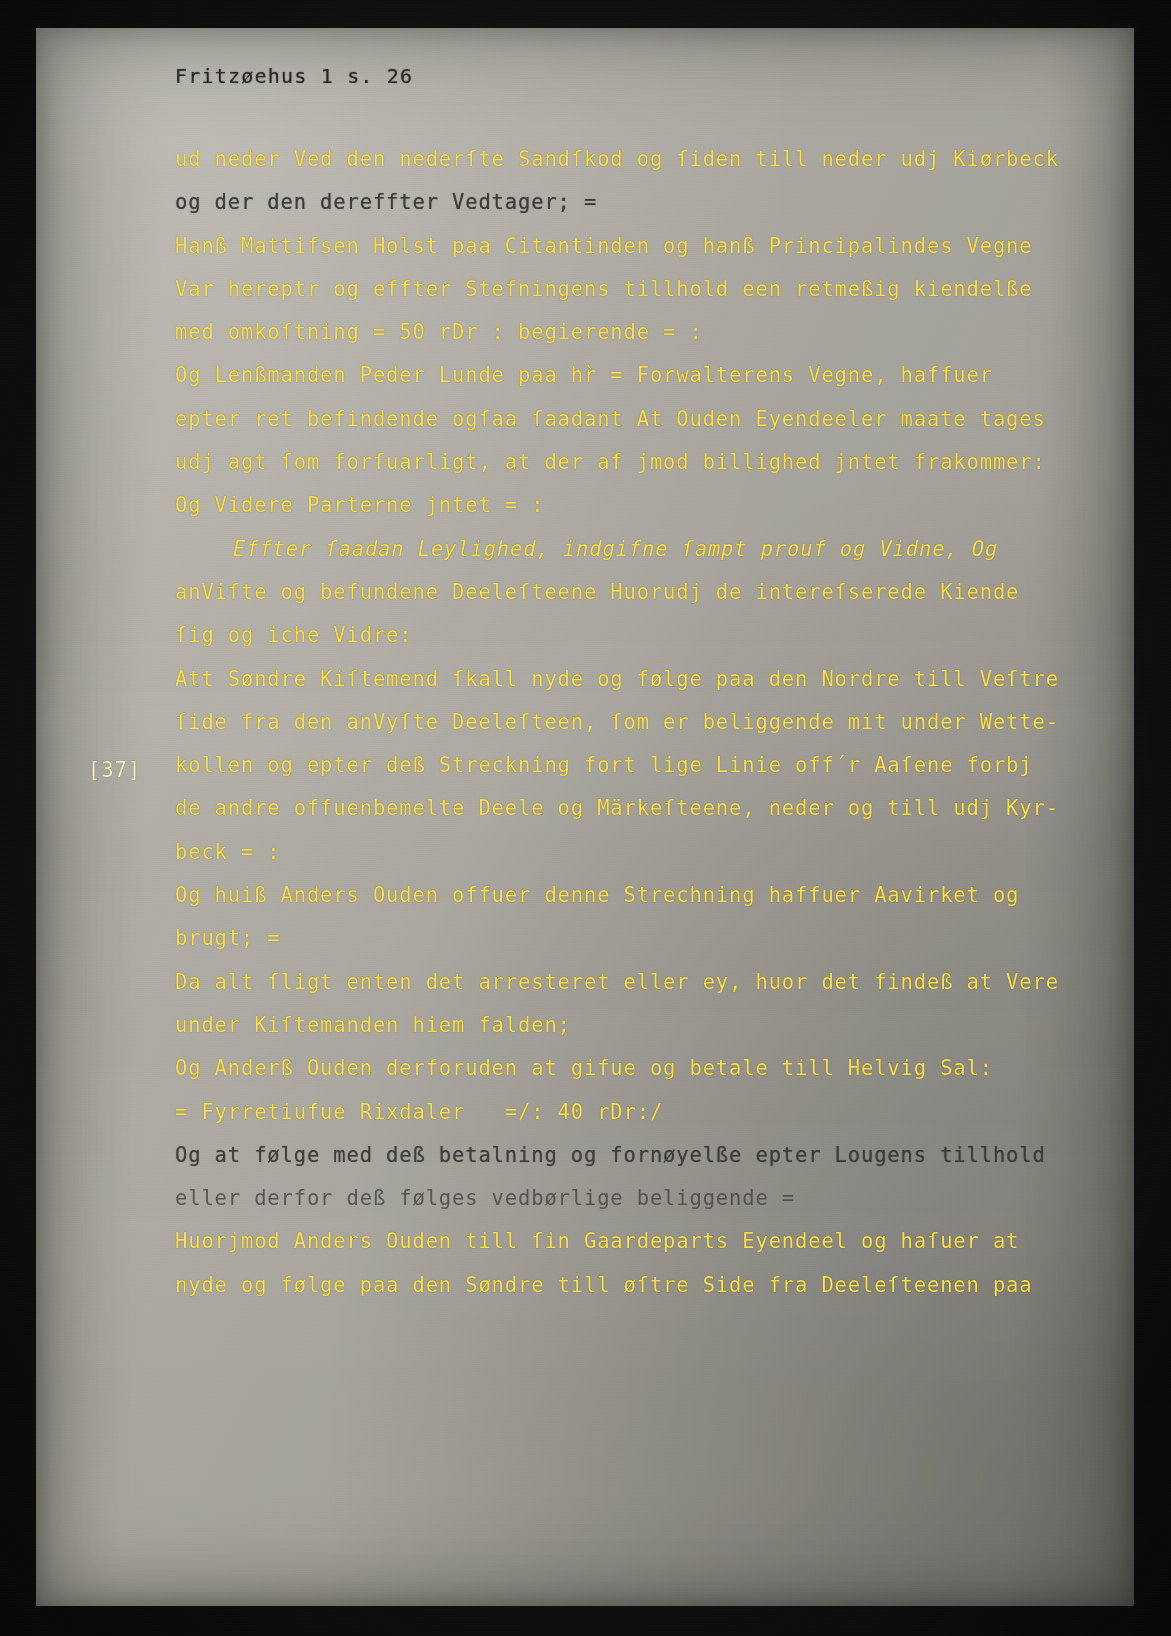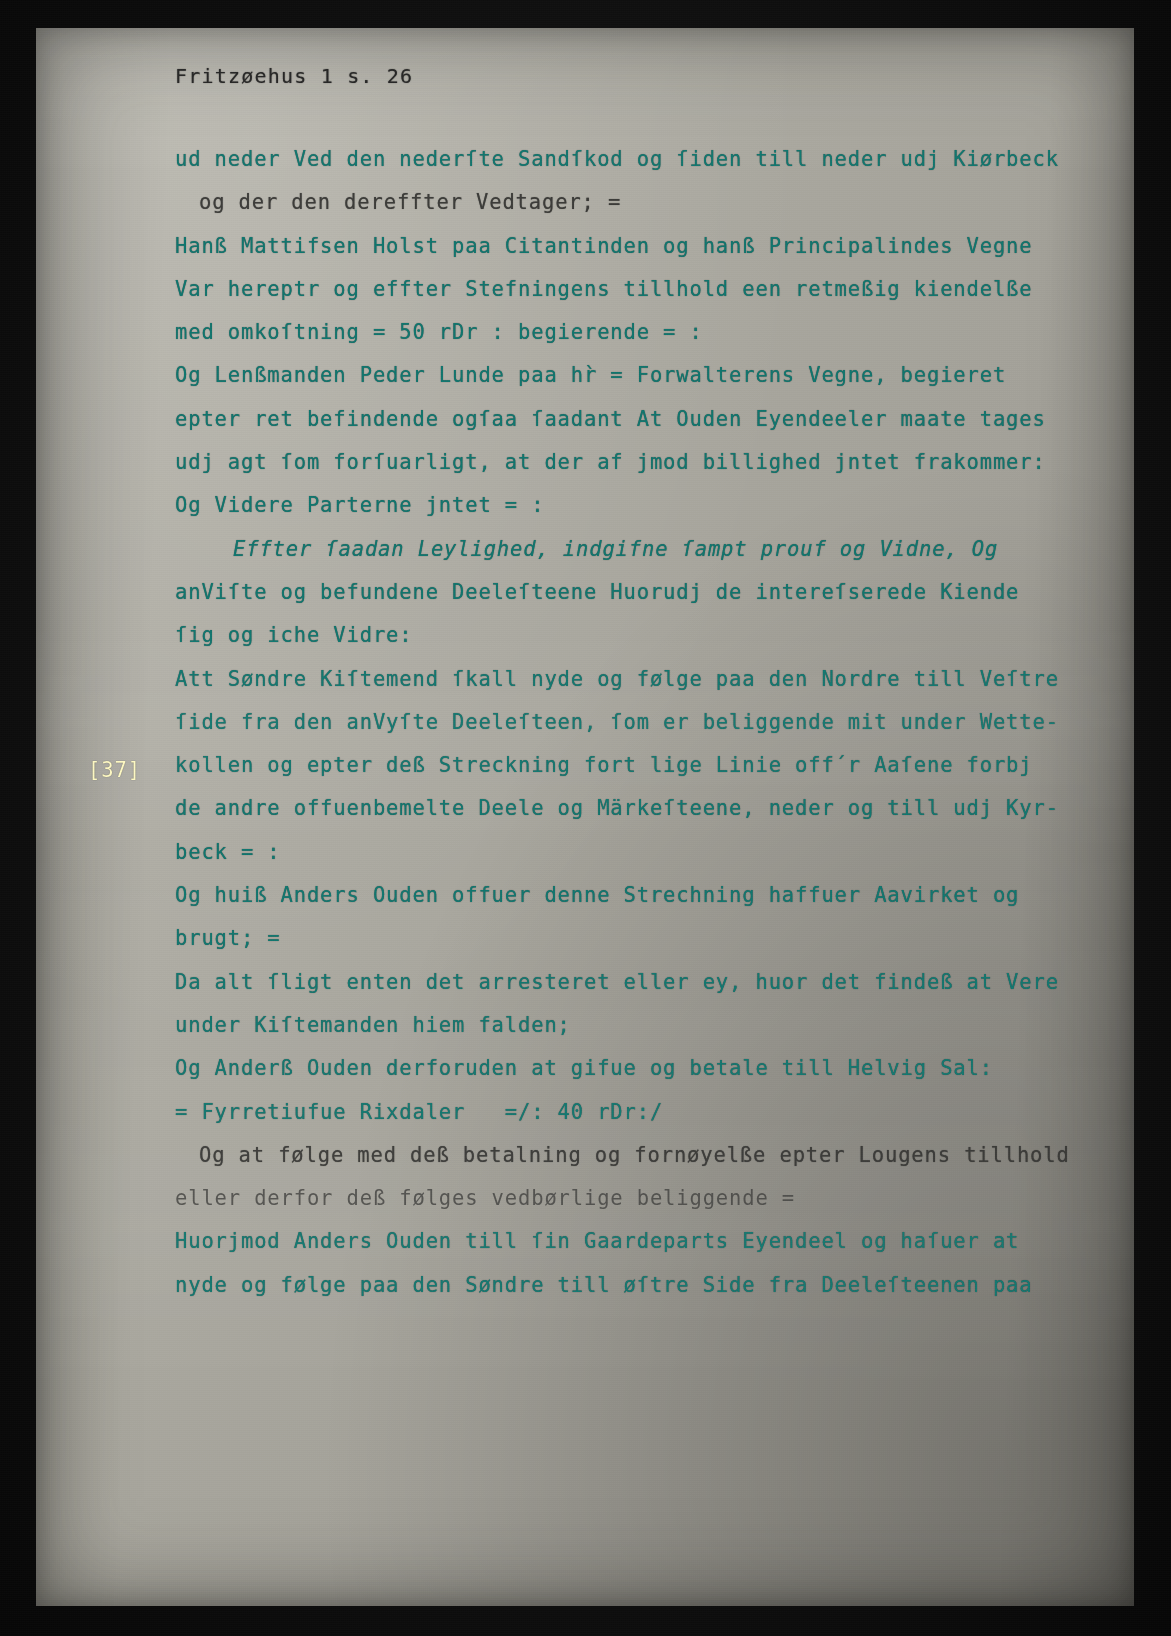--- a/index.html
+++ b/index.html
@@ -75,27 +75,27 @@
     position: absolute;
     left: 175px;
     top: 138px;
     width: 890px;
   }
 
   .line {
     font-size: 20.5px;
     line-height: 43.3px;
     letter-spacing: 0.85px;
-    color: #0f766e;
+    color: #fde047;
     white-space: pre;
     text-shadow: 0 0 1.0px rgba(0,0,0,0.55);
   }
   .line.indent { padding-left: 58px; font-style: italic; }
   .line.faint { color: #3a3a38; opacity: 0.78; text-shadow: none; }
-  .line.semifaint { color: #2c2c2a; opacity: 0.88; margin-left: 24px; }
+  .line.semifaint { color: #2c2c2a; opacity: 0.88; }
 
   .folio {
     position: absolute;
     left: 88px;
     top: 758px;
     font-size: 20.5px;
     letter-spacing: 0.9px;
     color: #fef9c3;
     white-space: pre;
     text-shadow: 0 0 1px rgba(0,0,0,0.55);
@@ -126,21 +126,21 @@
     <div class="header-ref">Fritzøehus 1 s. 26</div>
 
     <div class="folio">[37]</div>
 
     <div class="body-block">
       <div class="line">ud neder Ved den nederſte Sandſkod og ſiden till neder udj Kiørbeck</div>
       <div class="line semifaint">og der den dereffter Vedtager; =</div>
       <div class="line">Hanß Mattifsen Holst paa Citantinden og hanß Principalindes Vegne</div>
       <div class="line">Var hereptr og effter Stefningens tillhold een retmeßig kiendelße</div>
       <div class="line">med omkoſtning = 50 rDr : begierende = :</div>
-      <div class="line">Og Lenßmanden Peder Lunde paa hr̀ = Forwalterens Vegne, begieret</div>
+      <div class="line">Og Lenßmanden Peder Lunde paa hr̀ = Forwalterens Vegne, haffuer</div>
       <div class="line">epter ret befindende ogſaa ſaadant At Ouden Eyendeeler maate tages</div>
       <div class="line">udj agt ſom forſuarligt, at der af jmod billighed jntet frakommer:</div>
       <div class="line">Og Videre Parterne jntet = :</div>
       <div class="line indent">Effter ſaadan Leylighed, indgifne ſampt prouf og Vidne, Og</div>
       <div class="line">anViſte og befundene Deeleſteene Huorudj de intereſserede Kiende</div>
       <div class="line">ſig og iche Vidre:</div>
       <div class="line">Att Søndre Kiſtemend ſkall nyde og følge paa den Nordre till Veſtre</div>
       <div class="line">ſide fra den anVyſte Deeleſteen, ſom er beliggende mit under Wette-</div>
       <div class="line">kollen og epter deß Streckning fort lige Linie off´r Aaſene forbj</div>
       <div class="line">de andre offuenbemelte Deele og Märkeſteene, neder og till udj Kyr-</div>

